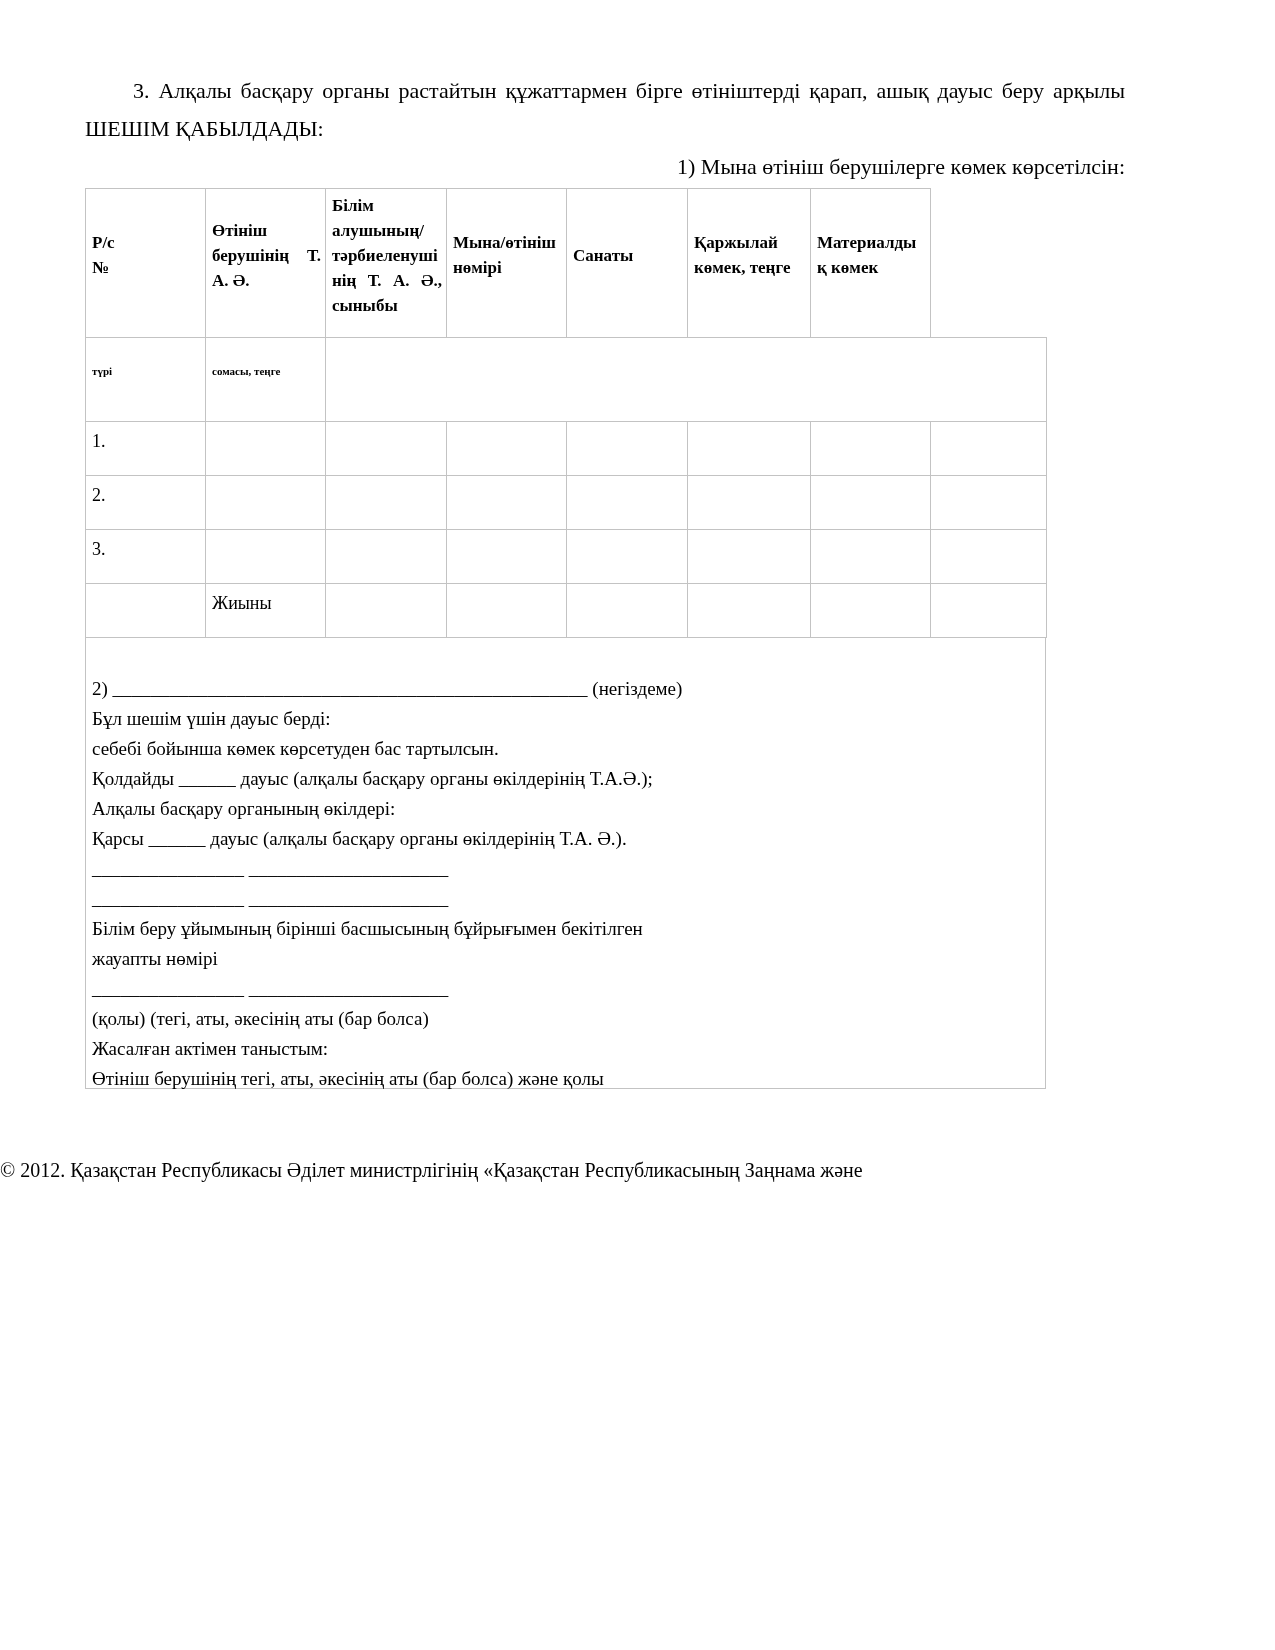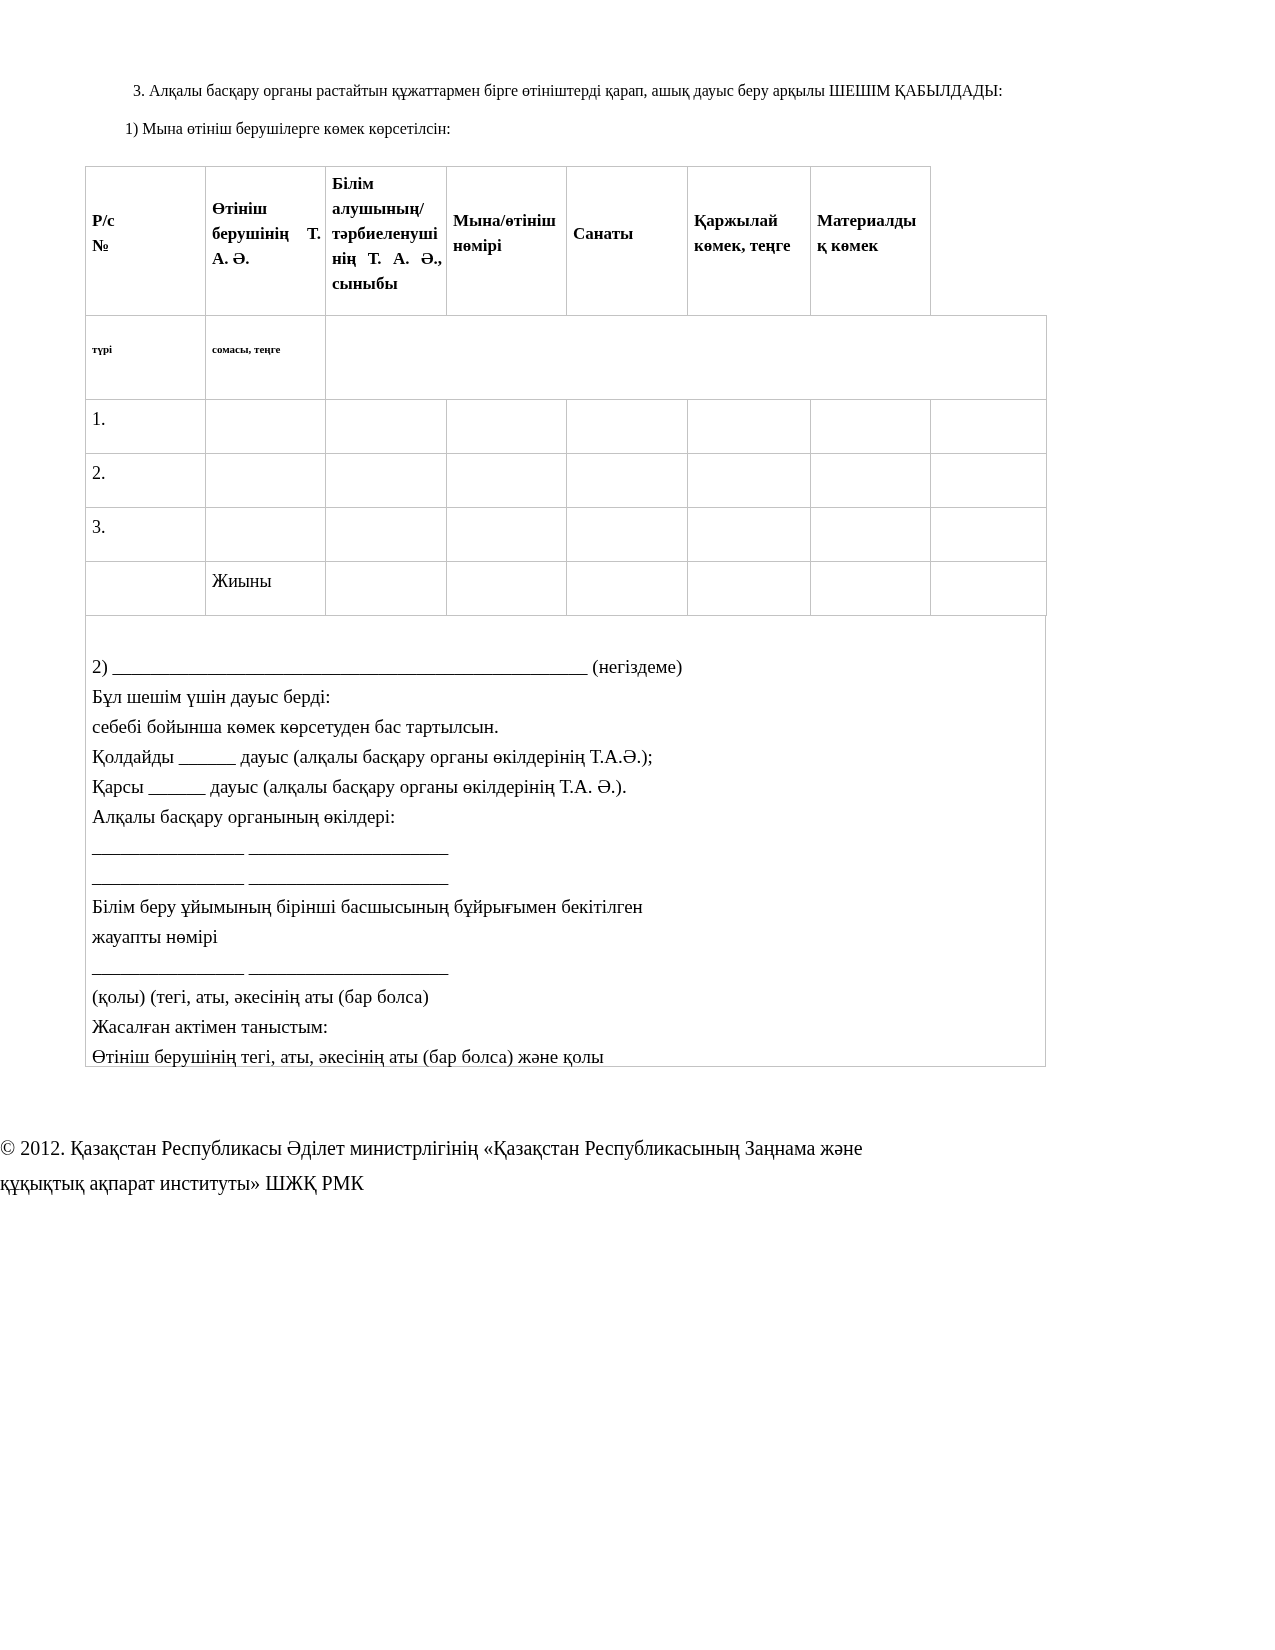--- a/index.html
+++ b/index.html
@@ -13,26 +13,26 @@
     font-family: "Liberation Serif", "DejaVu Serif", serif;
     color: #000000;
     position: relative;
     overflow: hidden;
   }
   .page {
     padding: 72px 150px 0 85px;
   }
   .para {
     margin: 0;
-    font-size: 16px;
+    font-size: 22px;
     line-height: 38px;
     text-align: justify;
   }
   .para.indent-big { text-indent: 48px; }
-  .para.indent-small { text-indent: 40px; text-align: left; margin-bottom: 18px; }
+  .para.indent-small { text-indent: 40px; text-align: right; margin-bottom: 2px; }
 
   table.tbl {
     border-collapse: collapse;
     table-layout: fixed;
   }
   table.tbl td {
     border: 1px solid #c3c3c3;
     padding: 2px 4px 18px 6px;
     vertical-align: middle;
     overflow: hidden;
@@ -192,30 +192,29 @@
       <td></td>
     </tr>
   </tbody>
     </table>
 
   <div class="box">
     <div class="box-line">2) __________________________________________________ (негіздеме)</div>
     <div class="box-line">Бұл шешім үшін дауыс берді:</div>
     <div class="box-line">себебі бойынша көмек көрсетуден бас тартылсын.</div>
     <div class="box-line">Қолдайды ______ дауыс (алқалы басқару органы өкілдерінің Т.А.Ә.);</div>
+    <div class="box-line">Алқалы басқару органының өкілдері:</div>
     <div class="box-line">Қарсы ______ дауыс (алқалы басқару органы өкілдерінің Т.А. Ә.).</div>
-    <div class="box-line">Алқалы басқару органының өкілдері:</div>
     <div class="box-line">________________ _____________________</div>
     <div class="box-line">________________ _____________________</div>
     <div class="box-line">Білім беру ұйымының бірінші басшысының бұйрығымен бекітілген</div>
     <div class="box-line">жауапты нөмірі</div>
     <div class="box-line">________________ _____________________</div>
     <div class="box-line">(қолы) (тегі, аты, әкесінің аты (бар болса)</div>
     <div class="box-line">Жасалған актімен таныстым:</div>
     <div class="box-line">Өтініш берушінің тегі, аты, әкесінің аты (бар болса) және қолы</div>
   </div>
 
   <div class="footer">
     <div>© 2012. Қазақстан Республикасы Әділет министрлігінің «Қазақстан Республикасының Заңнама және</div>
-    <div>құқықтық ақпарат институты» ШЖҚ РМК</div>
   </div>
 
 </div>
 
 </body></html>

